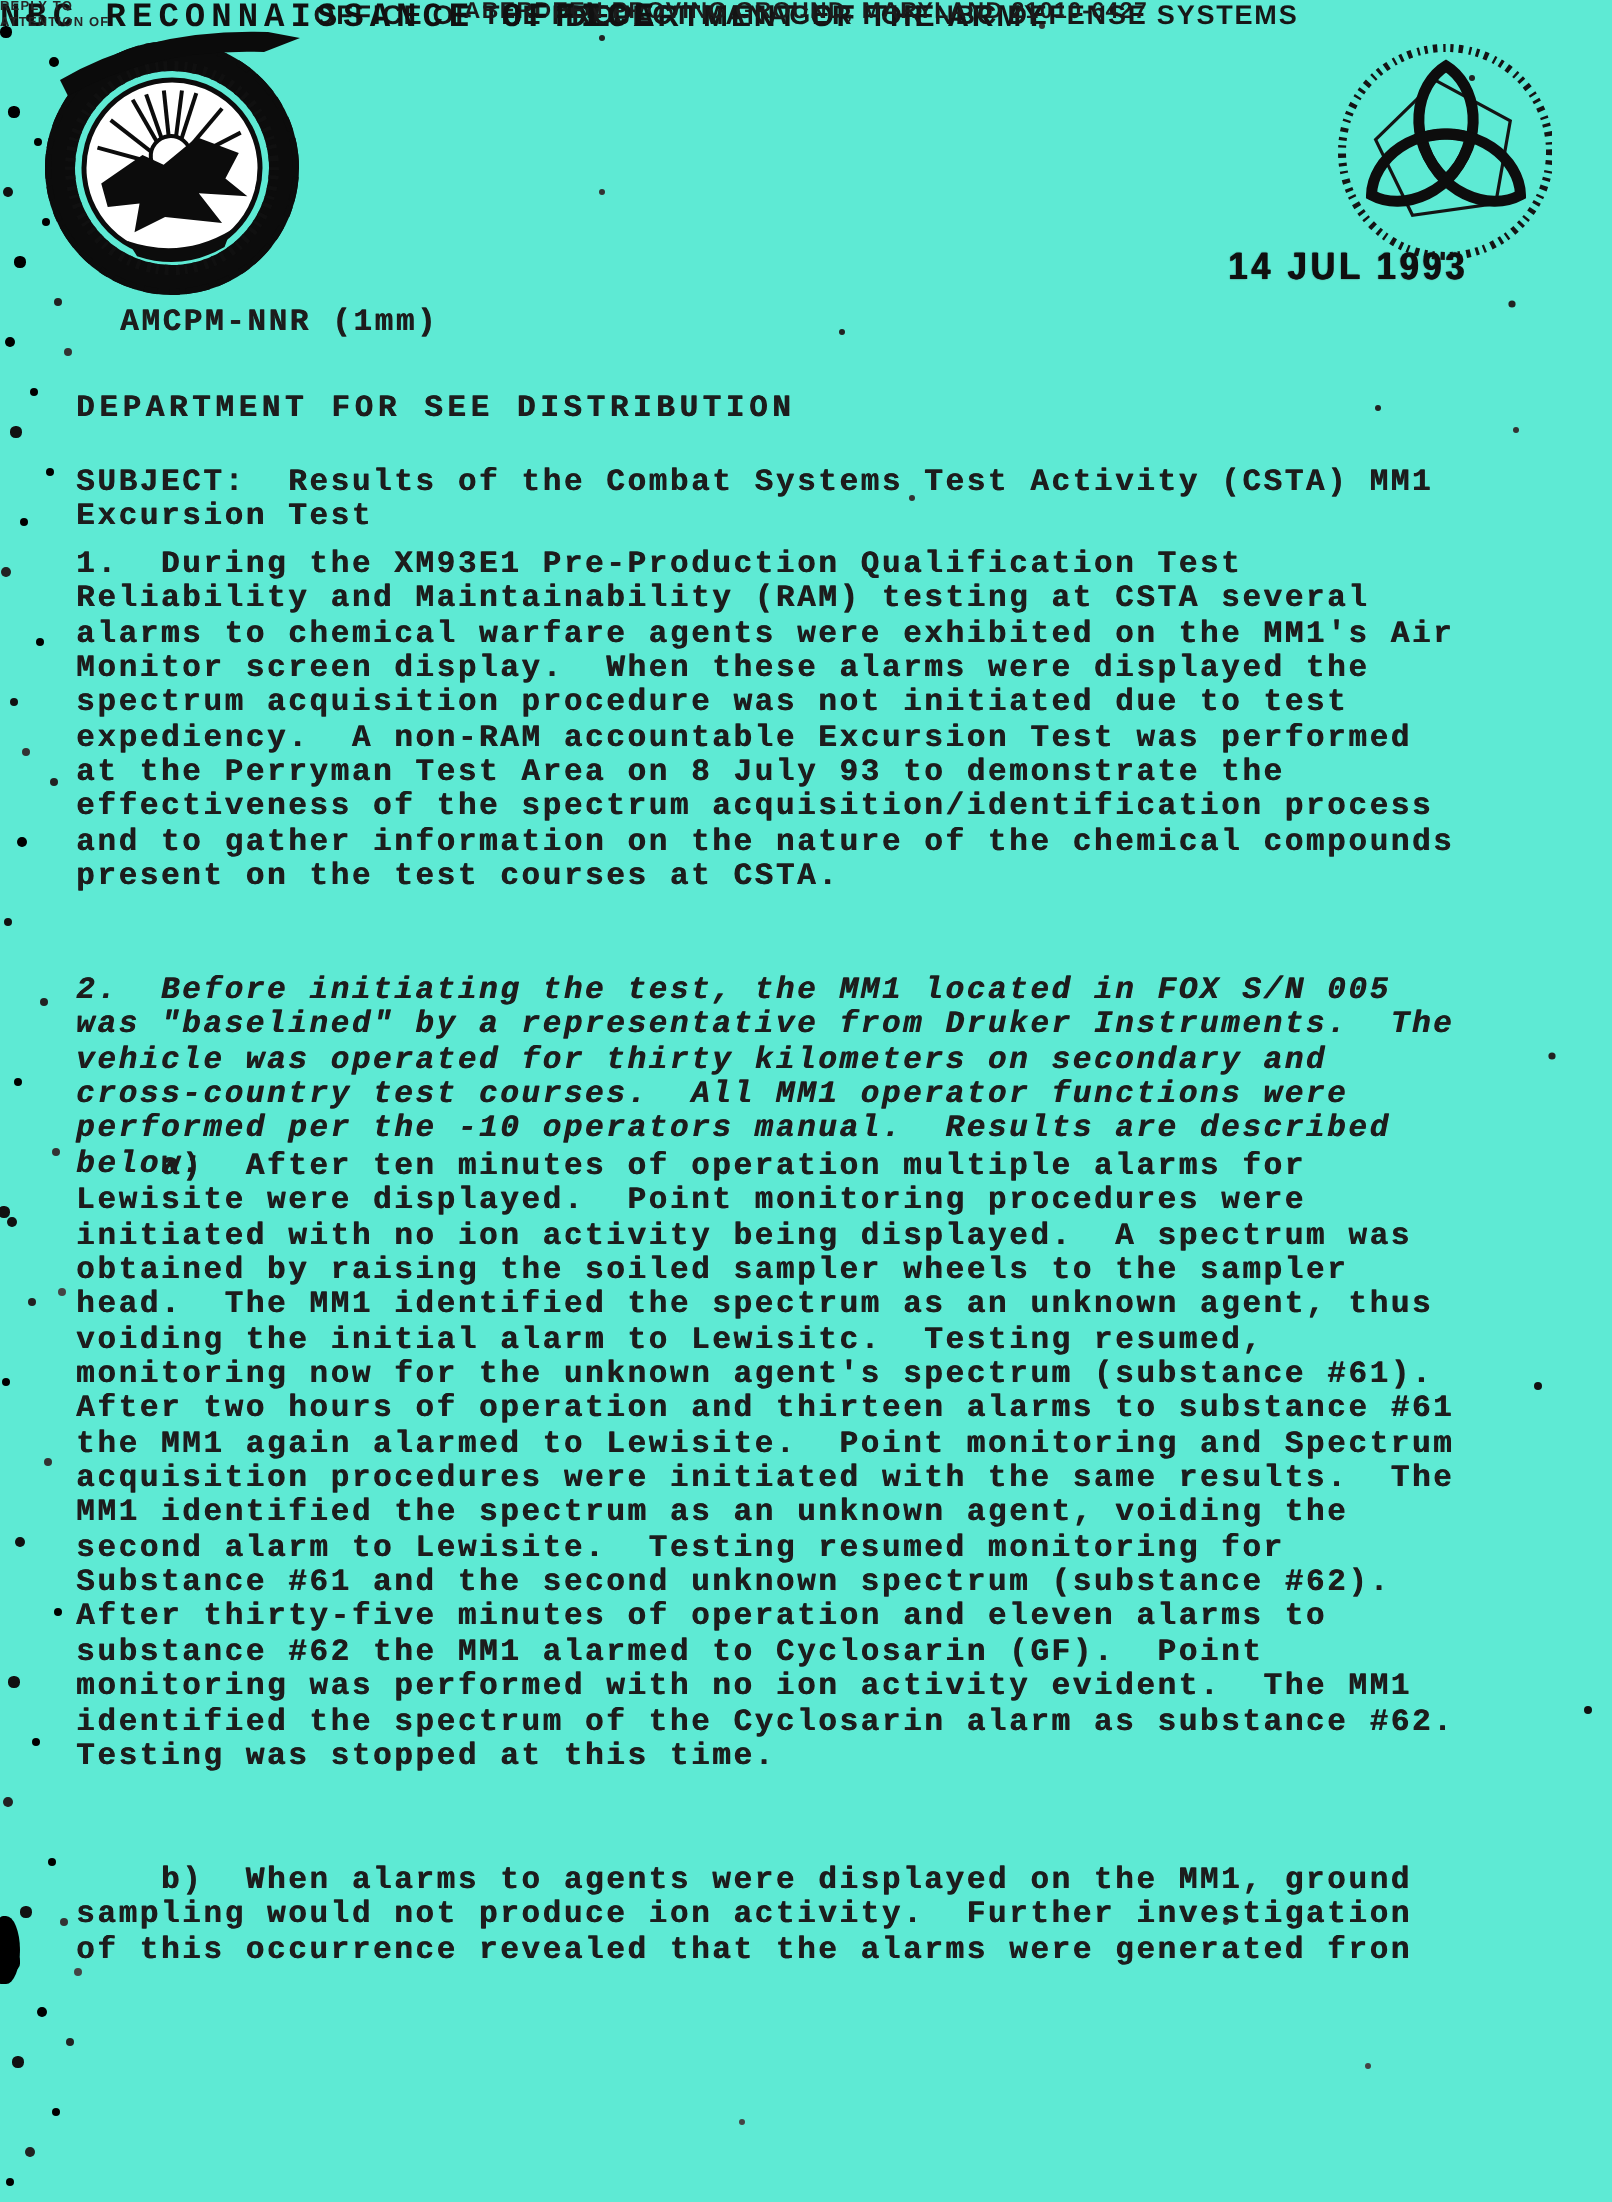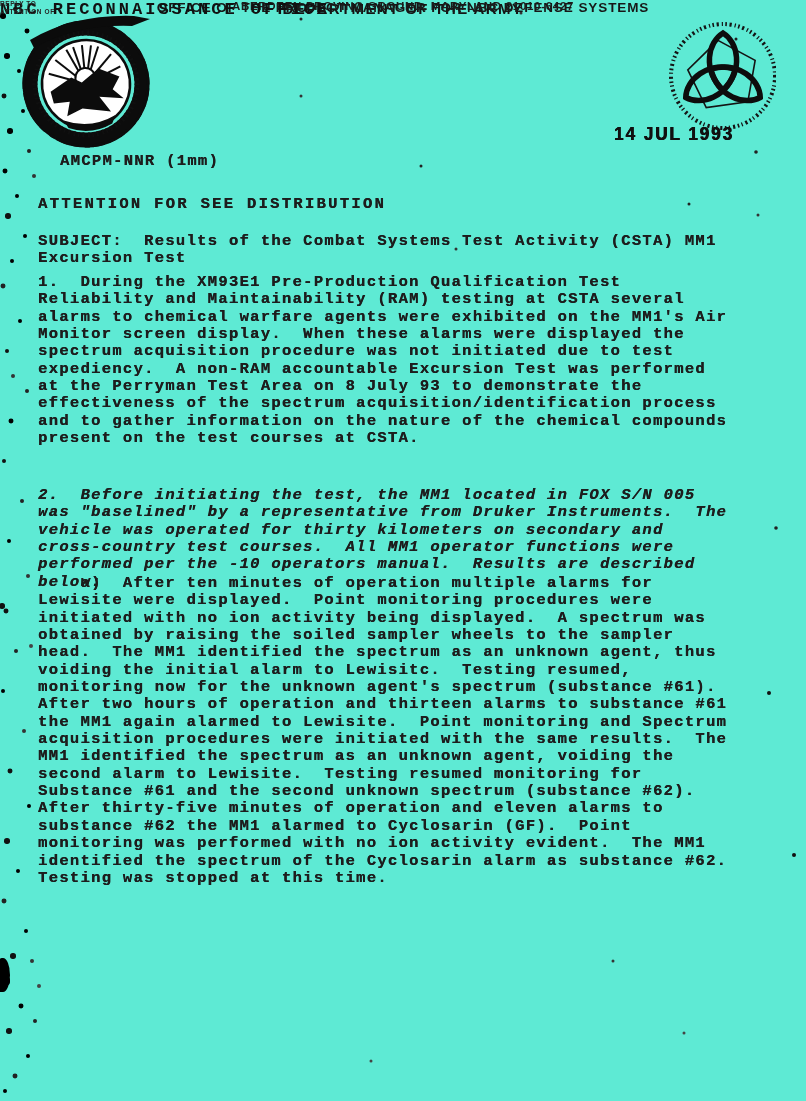--- a/index.html
+++ b/index.html
@@ -163,21 +163,21 @@
   <div class="lh-branch">NBC RECONNAISSANCE OFFICE</div>
 
   <div class="replyto">
     <div>REPLY TO</div>
     <div>ATTENTION OF</div>
   </div>
 
   <div class="office-symbol typeline">AMCPM-NNR (1mm)</div>
   <div class="date-stamp">14 JUL 1993</div>
 
-  <div class="memo-for typeline">ATTENTION FOR SEE DISTRIBUTION</div>
+  <div class="memo-for typeline">DEPARTMENT FOR SEE DISTRIBUTION</div>
   <div class="subject typeblock">SUBJECT:  Results of the Combat Systems Test Activity (CSTA) MM1
 Excursion Test</div>
   <div class="para-1 typeblock">1.  During the XM93E1 Pre-Production Qualification Test
 Reliability and Maintainability (RAM) testing at CSTA several
 alarms to chemical warfare agents were exhibited on the MM1's Air
 Monitor screen display.  When these alarms were displayed the
 spectrum acquisition procedure was not initiated due to test
 expediency.  A non-RAM accountable Excursion Test was performed
 at the Perryman Test Area on 8 July 93 to demonstrate the
 effectiveness of the spectrum acquisition/identification process
@@ -200,14 +200,17 @@
 the MM1 again alarmed to Lewisite.  Point monitoring and Spectrum
 acquisition procedures were initiated with the same results.  The
 MM1 identified the spectrum as an unknown agent, voiding the
 second alarm to Lewisite.  Testing resumed monitoring for
 Substance #61 and the second unknown spectrum (substance #62).
 After thirty-five minutes of operation and eleven alarms to
 substance #62 the MM1 alarmed to Cyclosarin (GF).  Point
 monitoring was performed with no ion activity evident.  The MM1
 identified the spectrum of the Cyclosarin alarm as substance #62.
 Testing was stopped at this time.</div>
+  <div class="para-b typeblock">    b)  When alarms to agents were displayed on the MM1, ground
+sampling would not produce ion activity.  Further investigation
+of this occurrence revealed that the alarms were generated fron</div>
 
 </div>
 
 </body></html>

